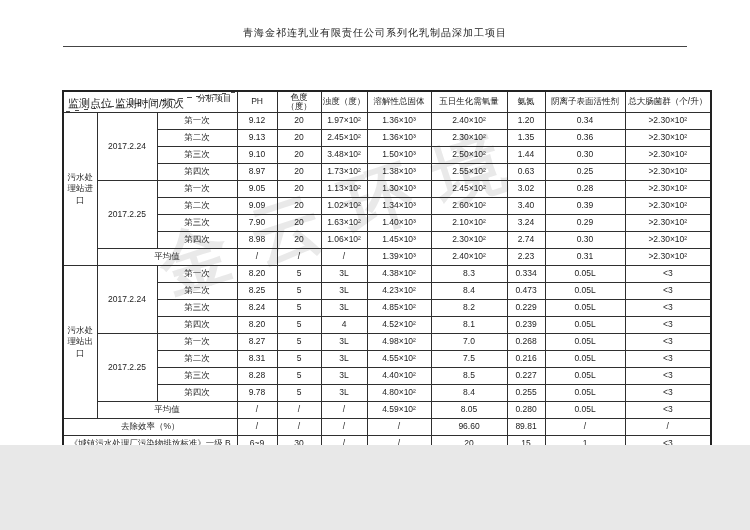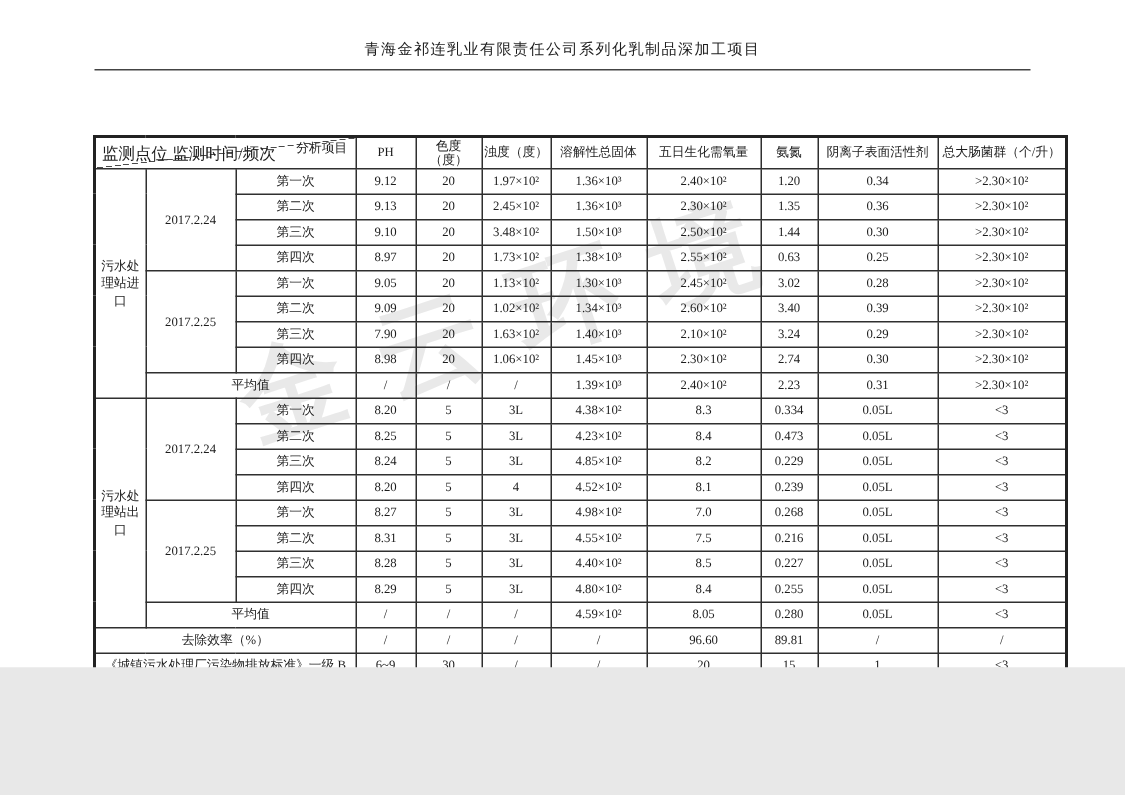--- a/index.html
+++ b/index.html
@@ -1,18 +1,18 @@
 <!DOCTYPE html>
 <html><head>
 <meta charset="utf-8">
 <style>
   html,body{margin:0;padding:0;background:#e8e8e8;}
   .page{
     position:relative;width:750px;height:445px;background:#ffffff;
-    font-family:Liberation Serif, serif;color:#1c1c1c;
+    font-family:Liberation Sans, sans-serif;color:#1c1c1c;
     overflow:hidden;margin:0 auto;
   }
   .doc-header{
     position:absolute;top:26px;left:0;width:100%;text-align:center;
     font-size:10px;letter-spacing:1px;
   }
   .header-rule{
     position:absolute;top:46px;left:63px;width:624px;height:0;
     border-top:1.5px solid #444;
   }
@@ -270,21 +270,21 @@
           <td>5</td>
           <td>3L</td>
           <td>4.40×10²</td>
           <td>8.5</td>
           <td>0.227</td>
           <td>0.05L</td>
           <td>&lt;3</td>
         </tr>
         <tr>
           <td>第四次</td>
-          <td>8.29</td>
+          <td>9.78</td>
           <td>5</td>
           <td>3L</td>
           <td>4.80×10²</td>
           <td>8.4</td>
           <td>0.255</td>
           <td>0.05L</td>
           <td>&lt;3</td>
         </tr>
         <tr>
           <td colspan="2">平均值</td>

